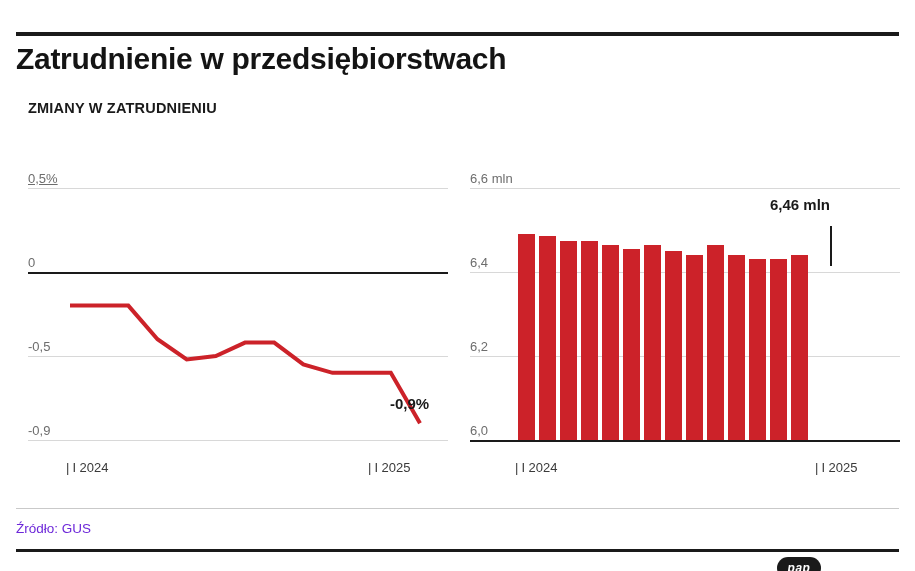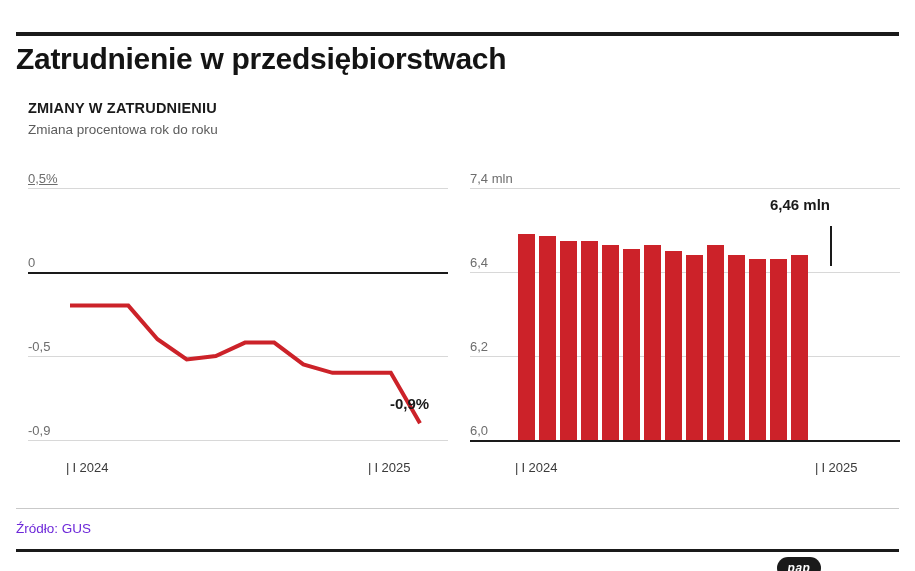--- a/index.html
+++ b/index.html
@@ -160,21 +160,20 @@
 
 <div class="page">
 
   <div class="rule-top"></div>
 
   <div class="title">Zatrudnienie w przedsiębiorstwach</div>
 
   <div class="panel panel-left">
 
     <div class="panel-title">ZMIANY W ZATRUDNIENIU</div>
-    <div class="panel-sub">Zmiana procentowa rok do roku</div>
 
     <div class="plot" style="top:70px; height:300px;">
 
       <div class="axis-label" style="top:18px;text-decoration:underline;">0,5%</div>
       <div class="gridline" style="top:18px;"></div>
 
       <div class="axis-label" style="top:102px;">0</div>
       <div class="gridline zero" style="top:102px;"></div>
 
       <div class="axis-label" style="top:186px;">-0,5</div>
@@ -196,21 +195,21 @@
         <span class="tickmark">|</span><span>I 2025</span>
       </div>
     </div>
   </div>
 
   <div class="panel panel-right">
 
 
     <div class="plot" style="top:70px; height:300px;">
 
-      <div class="axis-label" style="top:18px;">7,4 mln</div>
+      <div class="axis-label" style="top:18px;">6,6 mln</div>
       <div class="gridline" style="top:18px;"></div>
 
       <div class="axis-label" style="top:102px;">6,4</div>
       <div class="gridline" style="top:102px;"></div>
 
       <div class="axis-label" style="top:186px;">6,2</div>
       <div class="gridline" style="top:186px;"></div>
 
       <div class="axis-label" style="top:270px;">6,0</div>
       <div class="baseline" style="top:270px;"></div>

